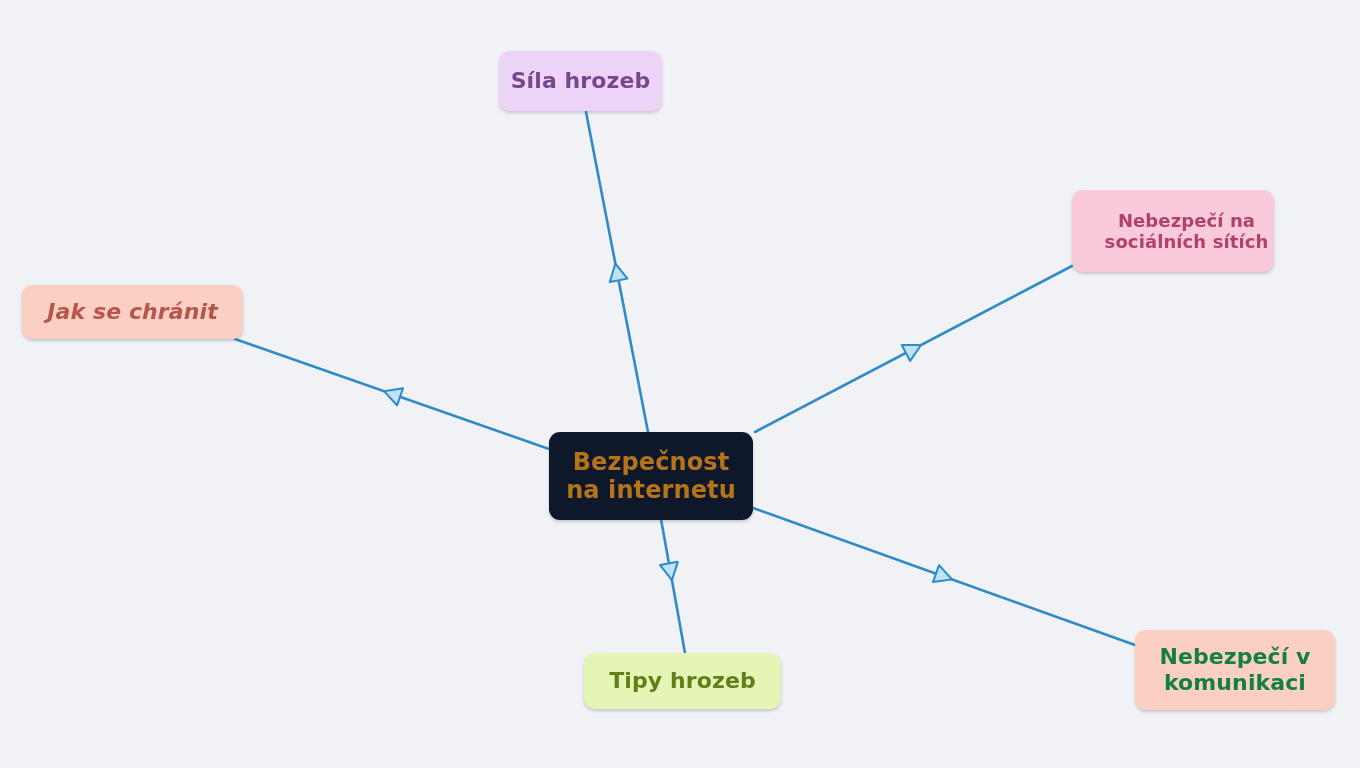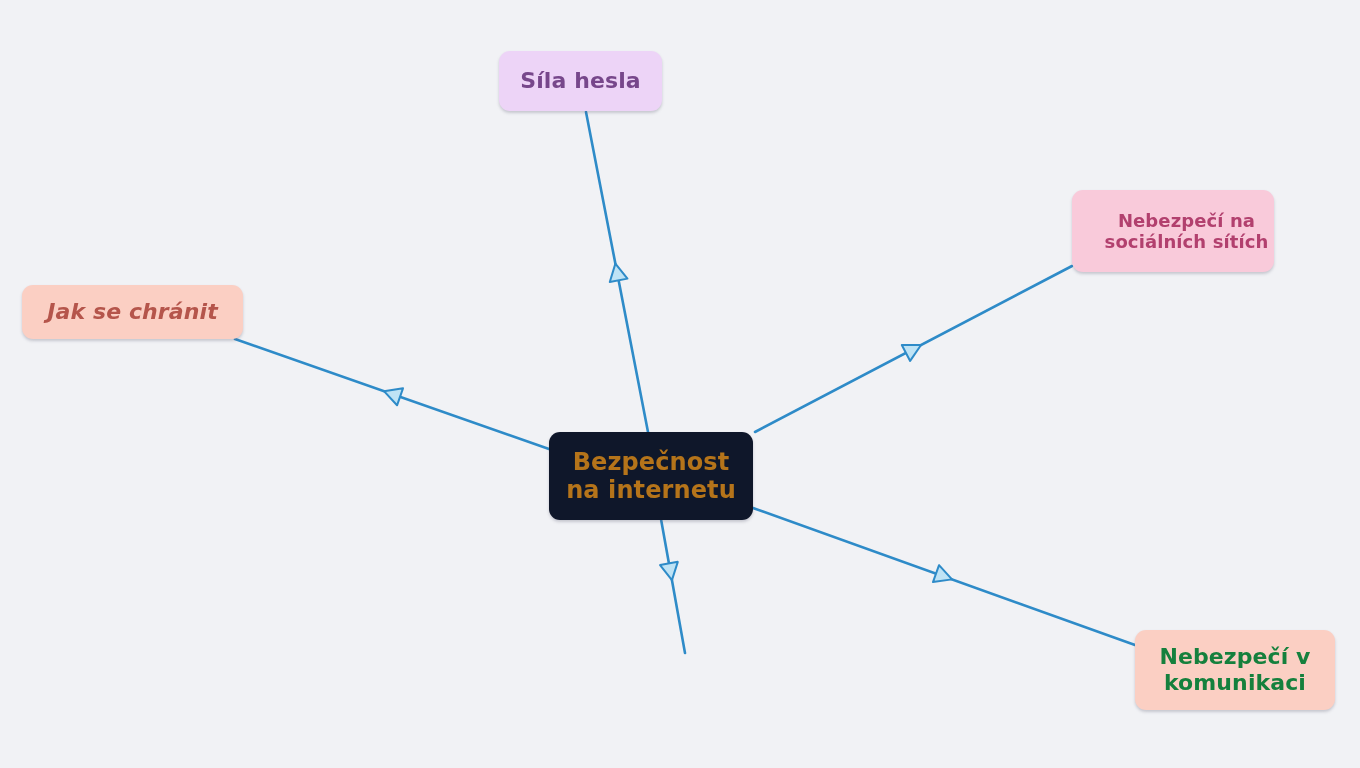--- a/index.html
+++ b/index.html
@@ -63,36 +63,39 @@
       <polygon points="8.5,0 -8.5,-9 -8.5,9" fill="#bfe3f5" stroke="#2e8bc8" stroke-width="2" stroke-linejoin="round" transform="translate(913.5,349) rotate(-27.639221175450608)"></polygon>
       <line x1="549" y1="449" x2="235" y2="339" stroke="#2e8bc8" stroke-width="2.6" stroke-linecap="round"></line>
       <polygon points="8.5,0 -8.5,-9 -8.5,9" fill="#bfe3f5" stroke="#2e8bc8" stroke-width="2" stroke-linejoin="round" transform="translate(392,394) rotate(-160.6936996593996)"></polygon>
       <line x1="659" y1="508" x2="685" y2="653" stroke="#2e8bc8" stroke-width="2.6" stroke-linecap="round"></line>
       <polygon points="8.5,0 -8.5,-9 -8.5,9" fill="#bfe3f5" stroke="#2e8bc8" stroke-width="2" stroke-linejoin="round" transform="translate(670.44,571.8) rotate(79.83430512045732)"></polygon>
       <line x1="753" y1="508" x2="1135" y2="645" stroke="#2e8bc8" stroke-width="2.6" stroke-linecap="round"></line>
       <polygon points="8.5,0 -8.5,-9 -8.5,9" fill="#bfe3f5" stroke="#2e8bc8" stroke-width="2" stroke-linejoin="round" transform="translate(944,576.5) rotate(19.729800515444975)"></polygon>
     </svg>
 
   <div class="node node-branch" style="left: 499px; top: 51px; width: 163px; height: 60px; background: rgb(237, 212, 247); color: rgb(119, 71, 139);">
-    <span>Síla hesla</span>
+    <span>Síla hrozeb</span>
   </div>
 
   <div class="node node-branch-sm" style="left: 1072px; top: 190px; width: 202px; height: 82px; background: rgb(249, 202, 218); color: rgb(178, 64, 110);">
     <span>Nebezpečí na
 sociálních sítích</span>
   </div>
 
   <div class="node node-branch" style="left: 22px; top: 285px; width: 221px; height: 54px; background: rgb(251, 207, 195); color: rgb(181, 85, 75); font-style: italic;">
     <span>Jak se chránit</span>
   </div>
 
   <div class="node node-central" style="left: 549px; top: 432px; width: 204px; height: 88px; background: #0f172a; color: rgb(181, 116, 26);">
     <span>Bezpečnost
 na internetu</span>
   </div>
 
+  <div class="node node-branch" style="left: 584px; top: 653px; width: 197px; height: 56px; background: rgb(228, 245, 181); color: rgb(95, 127, 24);">
+    <span>Tipy hrozeb</span>
+  </div>
 
   <div class="node node-branch" style="left: 1135px; top: 630px; width: 200px; height: 80px; background: rgb(251, 207, 195); color: #15803d;">
     <span>Nebezpečí v
 komunikaci</span>
   </div>
 
 </div>
 
 </body></html>

